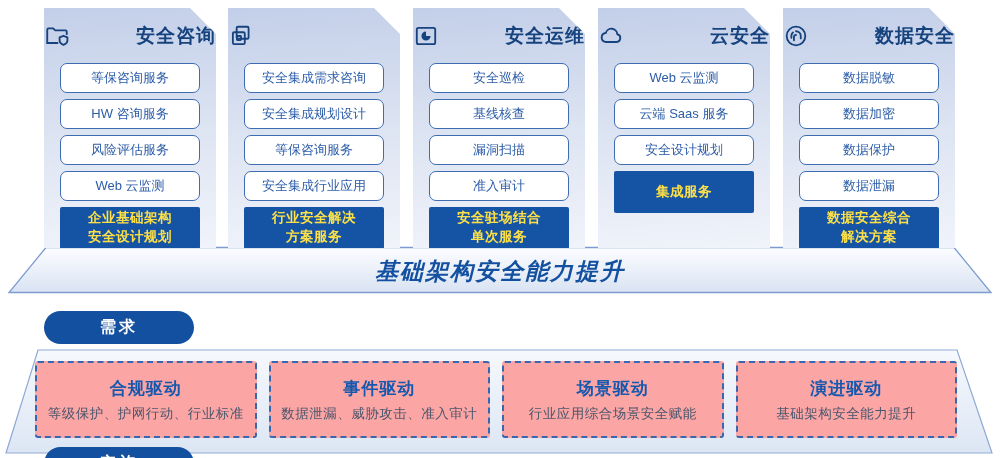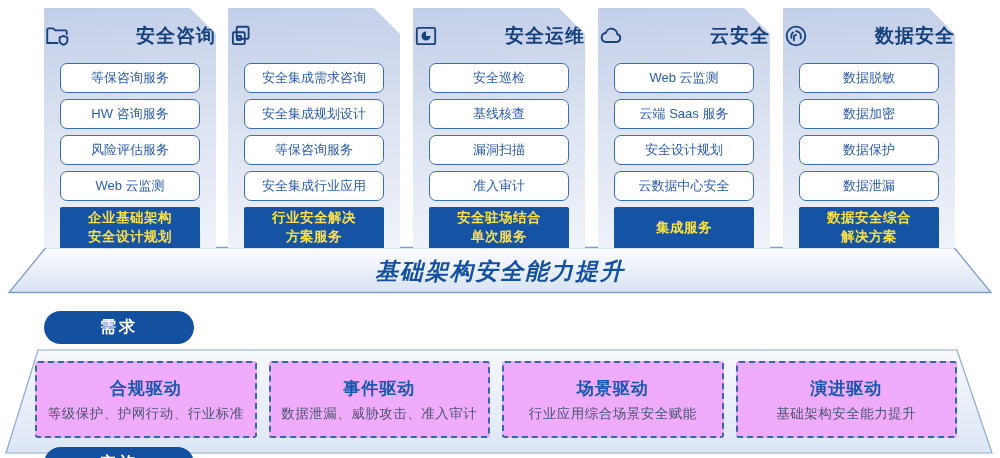--- a/index.html
+++ b/index.html
@@ -30,21 +30,21 @@
   .banner-title{position:absolute;top:256px;left:0;right:0;text-align:center;
                 font-size:23px;font-weight:700;font-style:italic;color:#1450a0;letter-spacing:2px;}
 
   
   .pills{position:absolute;top:311px;left:44px;display:flex;gap:35px;flex-direction:column;}
   .pill{width:150px;height:33px;border-radius:17px;background:#1450a0;color:#ffffff;font-weight:700;
         font-size:16px;letter-spacing:3px;display:flex;align-items:center;justify-content:center;}
 
   
   .drivers{position:absolute;top:361px;left:35px;width:922px;display:flex;gap:12px;}
-  .driver{flex:1;height:77px;box-sizing:border-box;background:#f0abfc;border:2px dashed #3a66ad;
+  .driver{flex:1;height:77px;box-sizing:border-box;background:#fca5a5;border:2px dashed #3a66ad;
           border-radius:3px;display:flex;flex-direction:column;align-items:center;justify-content:center;gap:5px;}
   .driver-title{font-size:17px;font-weight:700;color:#1658ae;letter-spacing:1px;}
   .driver-desc{font-size:13.5px;color:#49566c;letter-spacing:.5px;white-space:nowrap;}
 
   .icon-stroke{stroke:#16437e;stroke-width:1.7;fill:none;stroke-linecap:round;stroke-linejoin:round;}
 </style>
 </head>
 <body>
 
 <div class="stage">
@@ -134,21 +134,20 @@
     <div class="col-header">
       <svg class="col-icon" width="26" height="26" viewBox="0 0 24 24">
         <path class="icon-stroke" d="M6.8 17.5 h10.4 a3.6 3.6 0 0 0 .6-7.1 A5.4 5.4 0 0 0 7.2 9.2 A4.2 4.2 0 0 0 6.8 17.5 z"></path>
       </svg>
       <span class="col-title">云安全</span>
     </div>
     <div class="items">
       <div class="item">Web 云监测</div>
       <div class="item">云端 Saas 服务</div>
       <div class="item">安全设计规划</div>
-      <div class="item">云数据中心安全</div>
     </div>
     <div class="highlight">
       <span>集成服务</span>
     </div>
   </div>
 
   <div class="col col5">
     <div class="col-header">
       <svg class="col-icon" width="26" height="26" viewBox="0 0 24 24">
         <circle class="icon-stroke" cx="12" cy="12" r="8.6"></circle>

